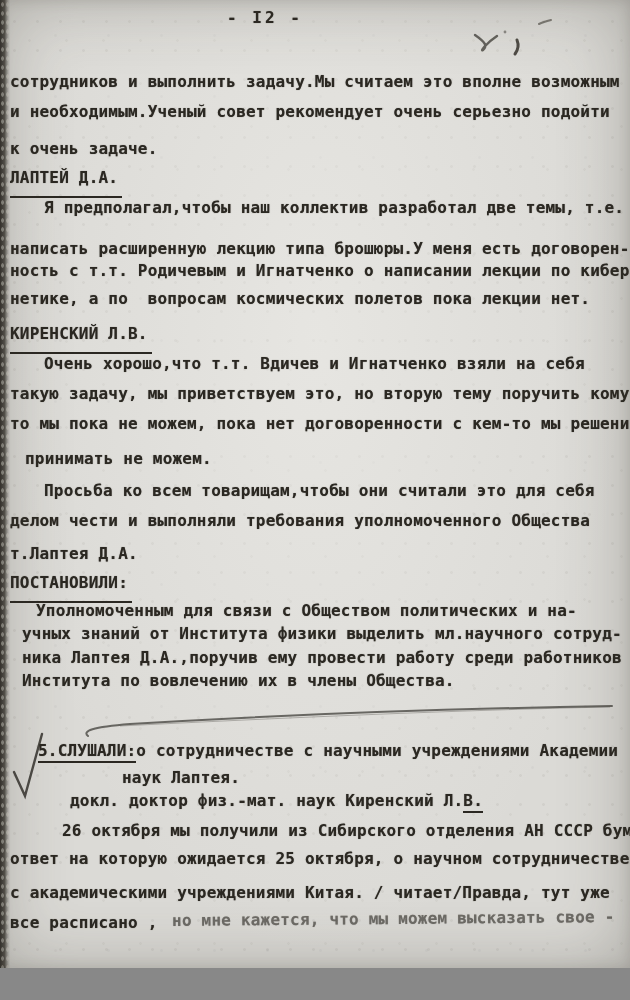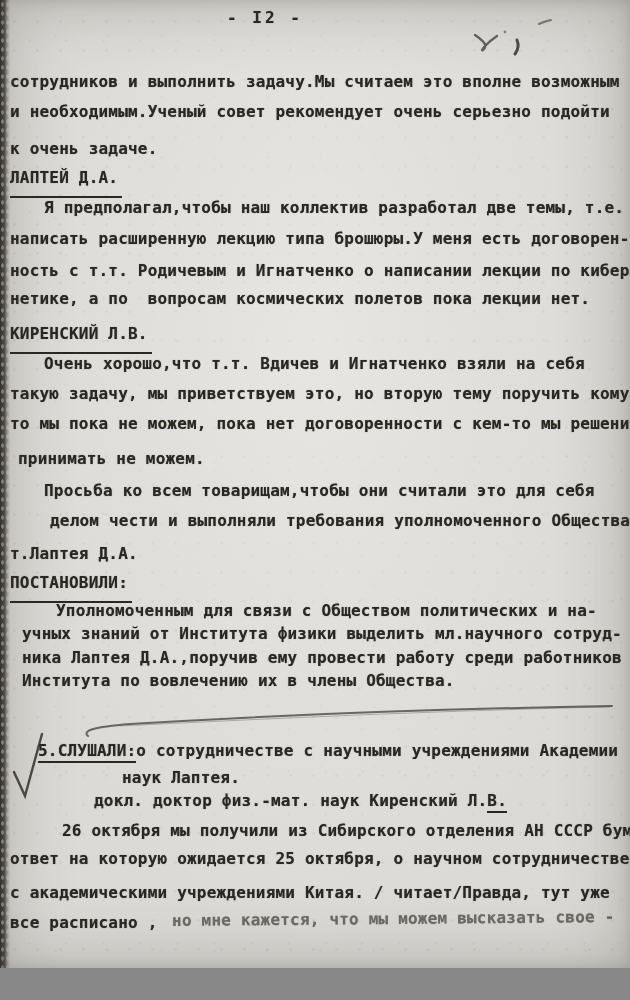--- a/index.html
+++ b/index.html
@@ -66,54 +66,54 @@
     <circle cx="50" cy="20" r="1.4" fill="#55524c" opacity=".6"></circle>
   </svg>
 
   <div class="line" style="top:72px;left:10px;">сотрудников и выполнить задачу.Мы считаем это вполне возможным</div>
   <div class="line" style="top:102px;left:10px;">и необходимым.Ученый совет рекомендует очень серьезно подойти</div>
   <div class="line" style="top:139px;left:10px;">к очень задаче.</div>
 
   <div class="line heading" style="top:168px;left:10px;"><span>ЛАПТЕЙ Д.А.</span></div>
 
   <div class="line" style="top:198px;left:44px;">Я предполагал,чтобы наш коллектив разработал две темы, т.е.</div>
-  <div class="line" style="top:229px;left:10px;">написать расширенную лекцию типа брошюры.У меня есть договорен-</div>
+  <div class="line" style="top:239px;left:10px;">написать расширенную лекцию типа брошюры.У меня есть договорен-</div>
   <div class="line" style="top:261px;left:10px;">ность с т.т. Родичевым и Игнатченко о написании лекции по кибер-</div>
   <div class="line" style="top:289px;left:10px;">нетике, а по  вопросам космических полетов пока лекции нет.</div>
 
   <div class="line heading" style="top:324px;left:10px;"><span>КИРЕНСКИЙ Л.В.</span></div>
 
   <div class="line" style="top:354px;left:44px;">Очень хорошо,что т.т. Вдичев и Игнатченко взяли на себя</div>
   <div class="line" style="top:384px;left:10px;">такую задачу, мы приветствуем это, но вторую тему поручить кому</div>
   <div class="line" style="top:414px;left:10px;">то мы пока не можем, пока нет договоренности с кем-то мы решения</div>
-  <div class="line" style="top:449px;left:18px;">принимать не можем.</div>
+  <div class="line" style="top:449px;left:25px;">принимать не можем.</div>
 
   <div class="line" style="top:481px;left:44px;text-align:right;">Просьба ко всем товарищам,чтобы они считали это для себя</div>
-  <div class="line" style="top:511px;left:10px;padding-left:40px;">делом чести и выполняли требования уполномоченного Общества</div>
+  <div class="line" style="top:511px;left:10px;">делом чести и выполняли требования уполномоченного Общества</div>
   <div class="line" style="top:544px;left:10px;">т.Лаптея Д.А.</div>
 
   <div class="line heading" style="top:573px;left:10px;"><span>ПОСТАНОВИЛИ:</span></div>
 
-  <div class="line" style="top:601px;left:56px;">Уполномоченным для связи с Обществом политических и на-</div>
+  <div class="line" style="top:601px;left:36px;">Уполномоченным для связи с Обществом политических и на-</div>
   <div class="line" style="top:624px;left:22px;">учных знаний от Института физики выделить мл.научного сотруд-</div>
   <div class="line" style="top:648px;left:22px;">ника Лаптея Д.А.,поручив ему провести работу среди работников</div>
   <div class="line" style="top:671px;left:22px;">Института по вовлечению их в члены Общества.</div>
 
   <svg class="mark" style="left:0;top:695px;" width="630" height="45" viewBox="0 0 630 45">
     <path d="M88,41 C82,36 92,32 130,29 C260,21 430,14 612,11" fill="none" stroke="#4a4843" stroke-width="2" stroke-linecap="round" opacity=".8"></path>
     <path d="M120,31 C280,23 460,15 610,12" fill="none" stroke="#4a4843" stroke-width="1" opacity=".35"></path>
   </svg>
 
   <svg class="mark" style="left:6px;top:728px;" width="44" height="74" viewBox="0 0 44 74">
     <path d="M8,44 L19,68 L36,6" fill="none" stroke="#3c3a35" stroke-width="2.4" stroke-linecap="round" opacity=".9"></path>
   </svg>
 
   <div class="line" style="top:741px;left:38px;"><span class="u">5.СЛУШАЛИ:</span><span>о сотрудничестве с научными учреждениями Академии</span></div>
   <div class="line" style="top:768px;left:122px;">наук Лаптея.</div>
-  <div class="line" style="top:791px;left:70px;margin-left:24px;"><span>докл. доктор физ.-мат. наук Киренский Л.</span><span class="u">В.</span></div>
+  <div class="line" style="top:791px;left:70px;"><span>докл. доктор физ.-мат. наук Киренский Л.</span><span class="u">В.</span></div>
 
   <div class="line" style="top:821px;left:62px;">26 октября мы получили из Сибирского отделения АН СССР бума</div>
   <div class="line" style="top:849px;left:10px;">ответ на которую ожидается 25 октября, о научном сотрудничестве</div>
   <div class="line" style="top:883px;left:10px;">с академическими учреждениями Китая. / читает/Правда, тут уже</div>
   <div class="line" style="top:913px;left:10px;"><span>все расписано ,</span><span class="faint">но мне кажется, что мы можем высказать свое -</span></div>
 
   <div class="vignette"></div>
 </div>
 
 </body></html>

